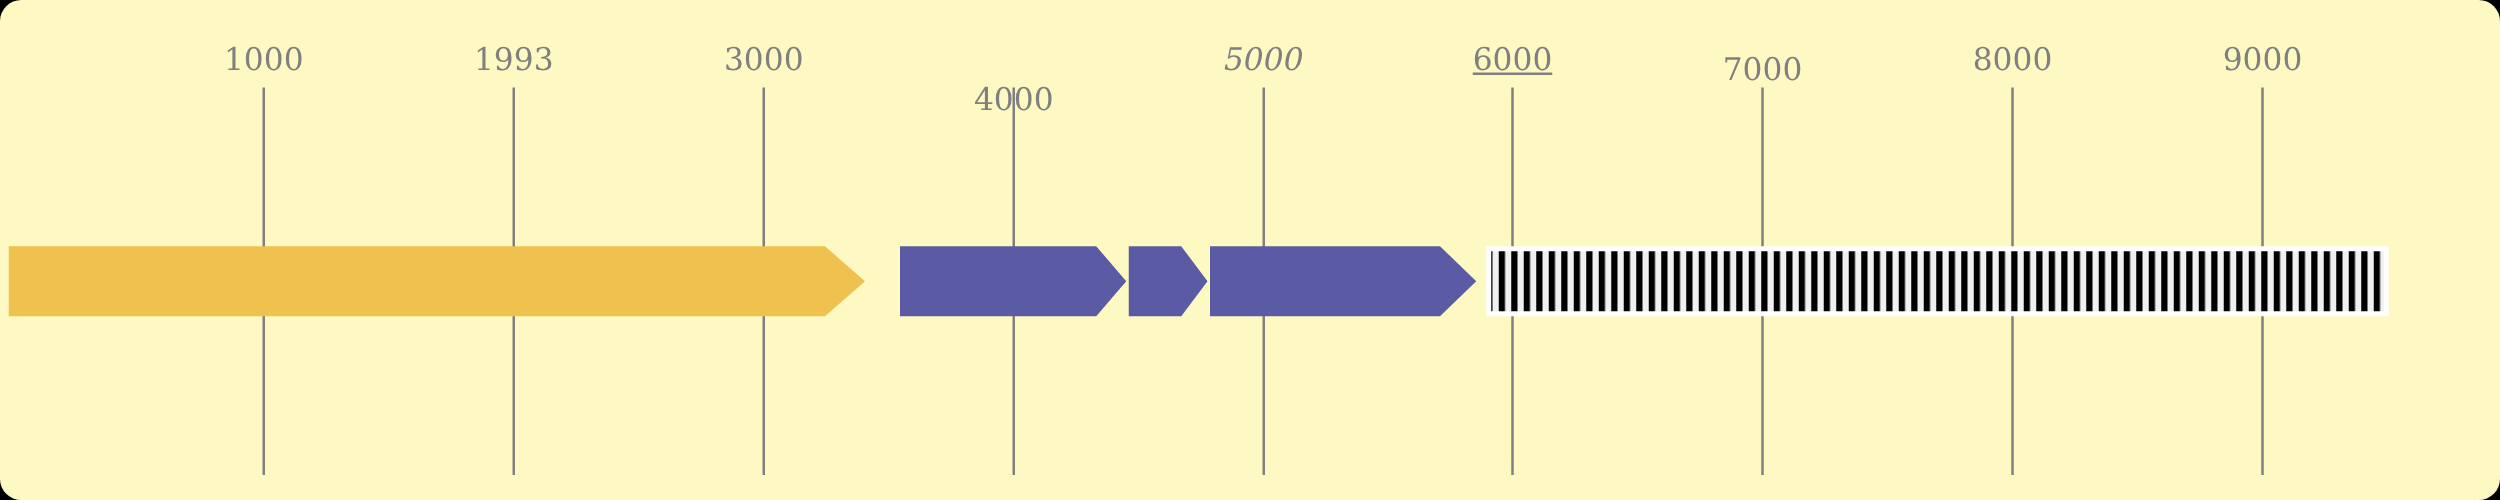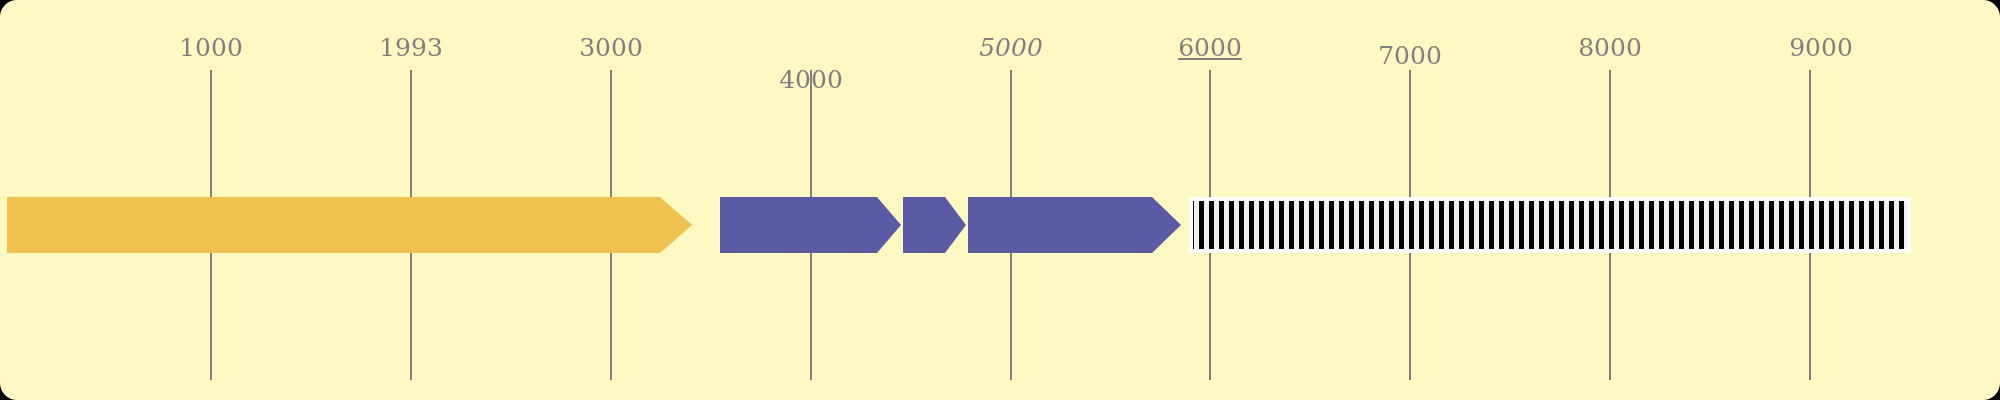--- a/index.html
+++ b/index.html
@@ -68,21 +68,21 @@
       <div class="tick-label" style="left: 811px; top: 35px; color: rgb(128, 128, 128); margin-top: 32px;">4000</div>
       <div class="gridline" style="left: 1010px; top: 70px; height: 310px; background: rgb(128, 128, 128);"></div>
       <div class="tick-label" style="left: 1011px; top: 35px; color: rgb(128, 128, 128); font-style: italic;">5000</div>
       <div class="gridline" style="left: 1209px; top: 70px; height: 310px; background: rgb(128, 128, 128);"></div>
       <div class="tick-label" style="left: 1210px; top: 35px; color: rgb(128, 128, 128); text-decoration: underline;">6000</div>
       <div class="gridline" style="left: 1409px; top: 70px; height: 310px; background: rgb(128, 128, 128);"></div>
       <div class="tick-label" style="left: 1410px; top: 43px; color: rgb(128, 128, 128);">7000</div>
       <div class="gridline" style="left: 1609px; top: 70px; height: 310px; background: rgb(128, 128, 128);"></div>
       <div class="tick-label" style="left: 1610px; top: 35px; color: rgb(128, 128, 128);">8000</div>
       <div class="gridline" style="left: 1809px; top: 70px; height: 310px; background: rgb(128, 128, 128);"></div>
-      <div class="tick-label" style="left: 1810px; top: 35px; color: rgb(128, 128, 128); margin-left: 11px;">9000</div>
+      <div class="tick-label" style="left: 1810px; top: 35px; color: rgb(128, 128, 128);">9000</div>
     </div>
 
   <div class="feature-layer" id="feature-layer">
       <div class="feature" style="left: 7px; top: 197px; width: 685px; height: 56px;">
         <svg width="685" height="56" viewBox="0 0 685 56">
           <polygon points="0,0 653,0 685,28 653,56 0,56" fill="#EFC24F" shape-rendering="geometricPrecision"></polygon>
         </svg>
       </div>
       <div class="feature" style="left: 720px; top: 197px; width: 181px; height: 56px;">
         <svg width="181" height="56" viewBox="0 0 181 56">

